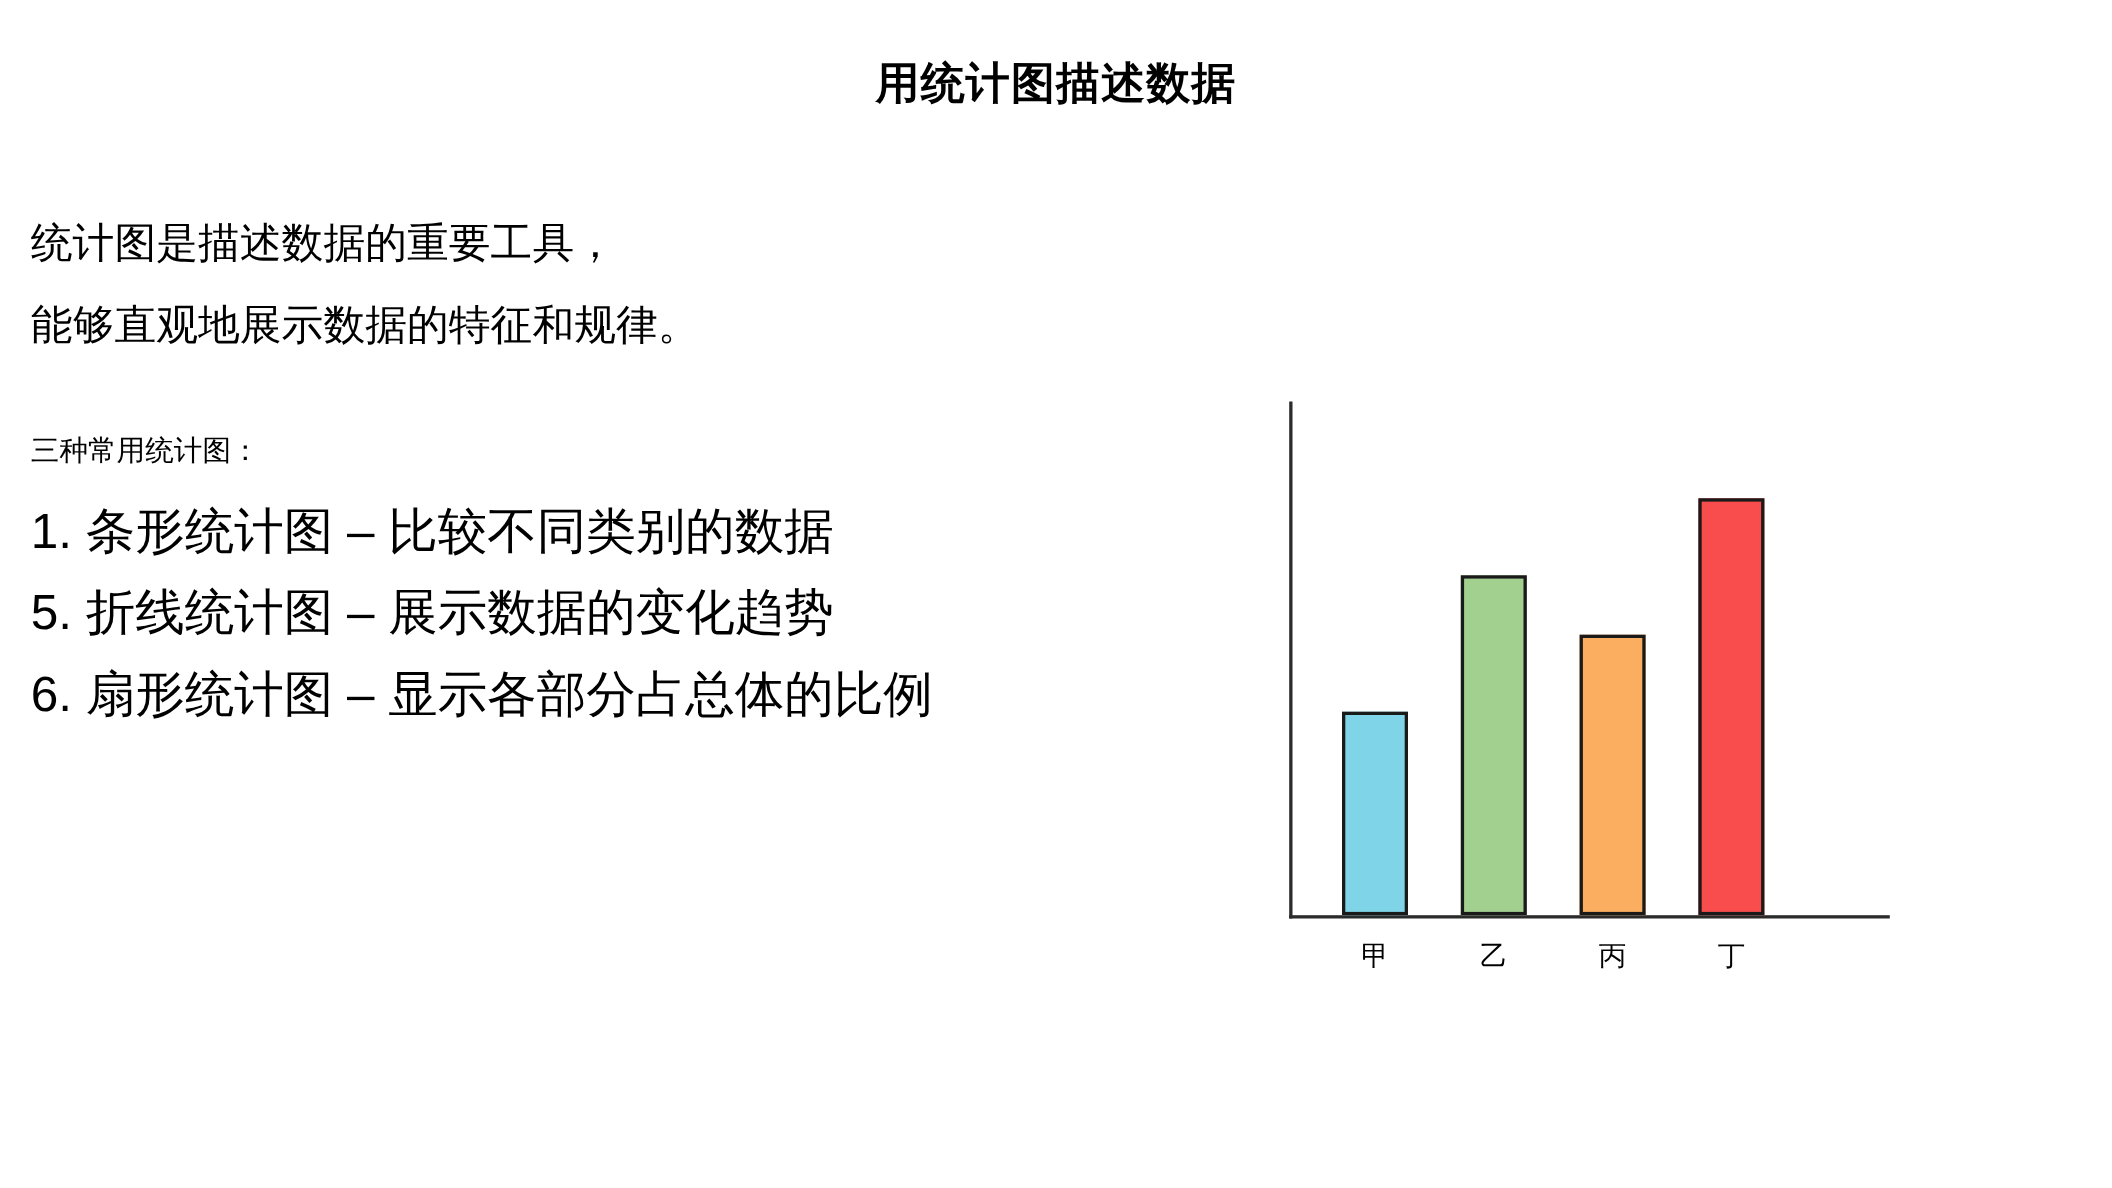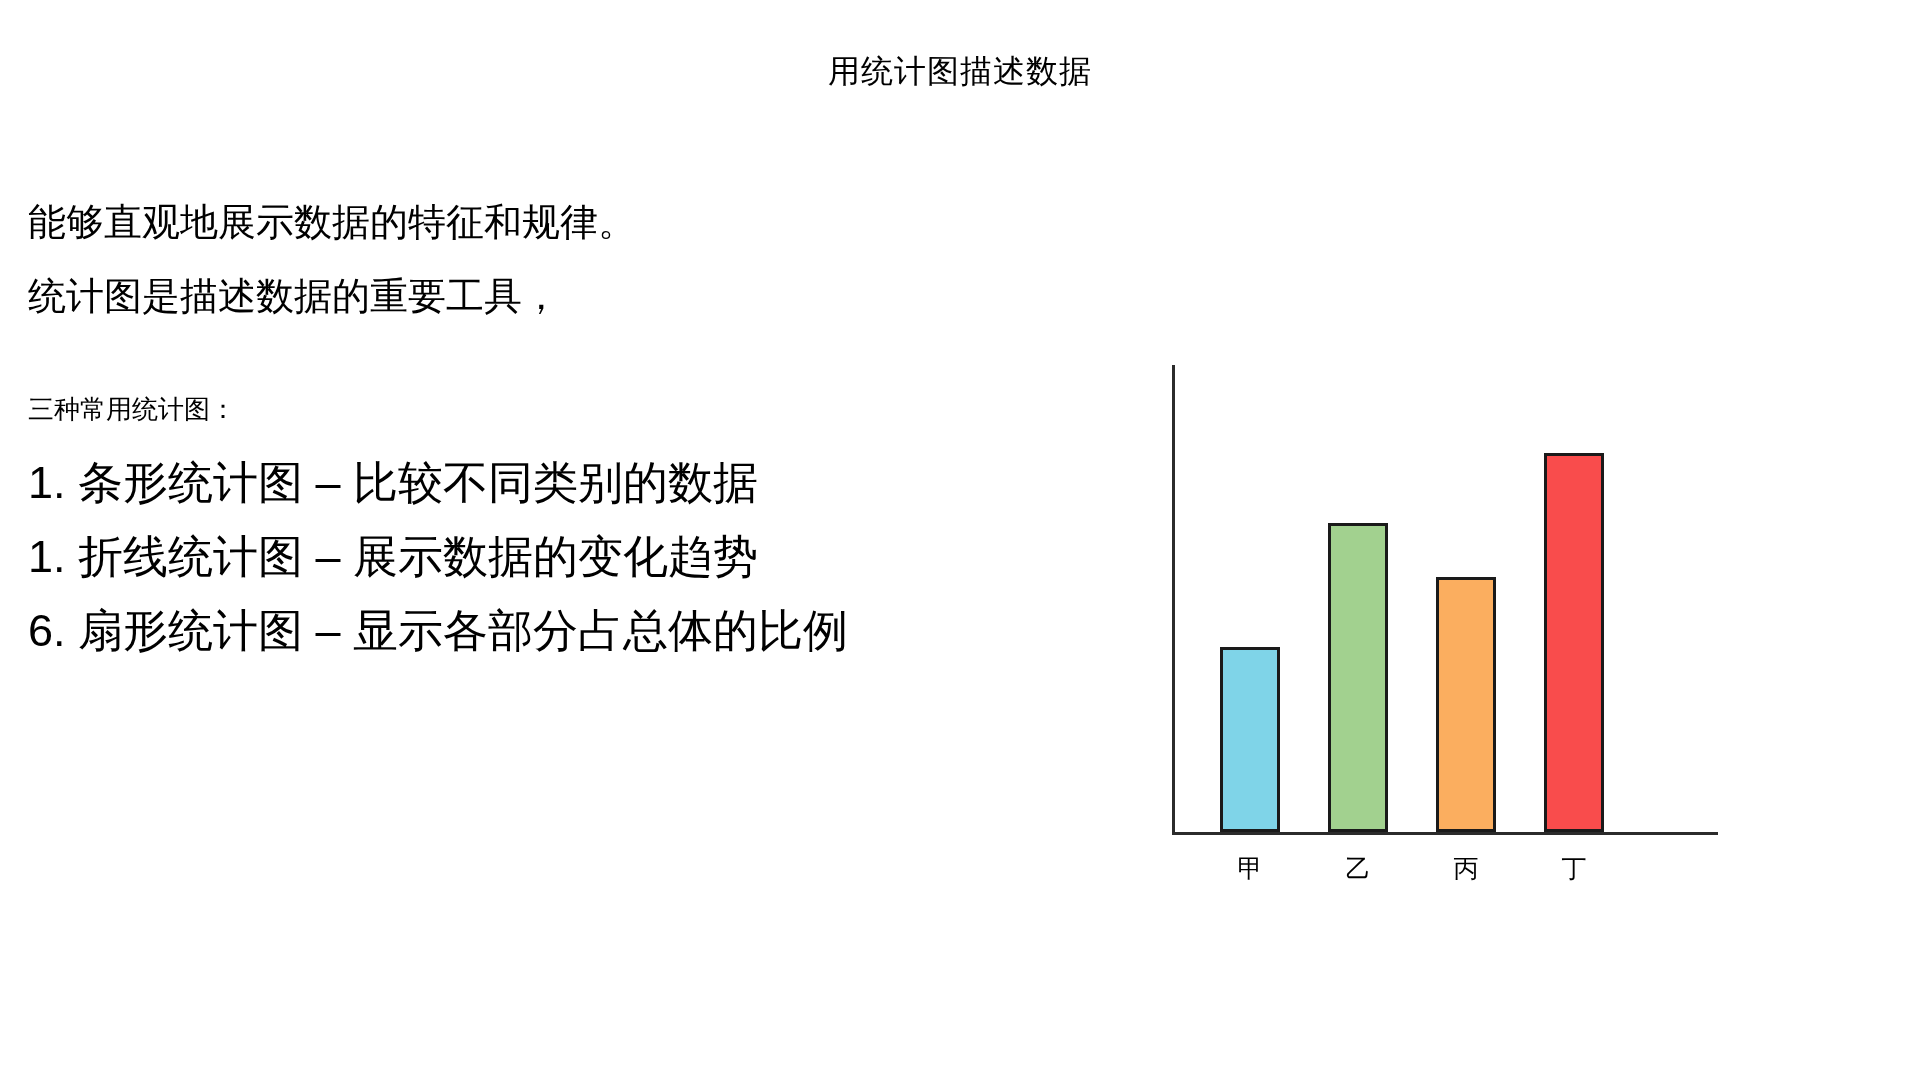--- a/index.html
+++ b/index.html
@@ -16,22 +16,22 @@
     color: #000000;
   }
 
   
   #slide-title {
     position: absolute;
     top: 52px;
     left: 0;
     width: 1920px;
     text-align: center;
-    font-size: 32px;
-    font-weight: normal;
+    font-size: 40px;
+    font-weight: bold;
     letter-spacing: 1px;
     line-height: 1.2;
     white-space: pre;
   }
 
   
   #body-text {
     position: absolute;
     left: 28px;
     top: 185px;
@@ -115,28 +115,28 @@
     font-size: 25px;
     white-space: pre;
   }
 </style>
 </head>
 <body>
 
 <div id="slide-title">用统计图描述数据</div>
 
 <div id="body-text">
+  <div class="para-line">统计图是描述数据的重要工具，</div>
   <div class="para-line">能够直观地展示数据的特征和规律。</div>
-  <div class="para-line">统计图是描述数据的重要工具，</div>
 </div>
 
 <div id="list-block">
   <div class="list-heading">三种常用统计图：</div>
   <div class="list-item">1. 条形统计图 – 比较不同类别的数据</div>
-  <div class="list-item">1. 折线统计图 – 展示数据的变化趋势</div>
+  <div class="list-item">5. 折线统计图 – 展示数据的变化趋势</div>
   <div class="list-item">6. 扇形统计图 – 显示各部分占总体的比例</div>
 </div>
 
 <div id="chart">
   <div id="chart-plot">
     <div class="axis-line" id="y-axis"></div>
     <div class="axis-line" id="x-axis"></div>
     <div id="bars-layer">
         <div class="bar" style="left: 80px; width: 60px; height: 185.4px; background: rgb(127, 212, 232); border-color: rgb(26, 26, 26);"></div>
         <div class="bar" style="left: 188px; width: 60px; height: 309px; background: rgb(162, 209, 143); border-color: rgb(26, 26, 26);"></div>

